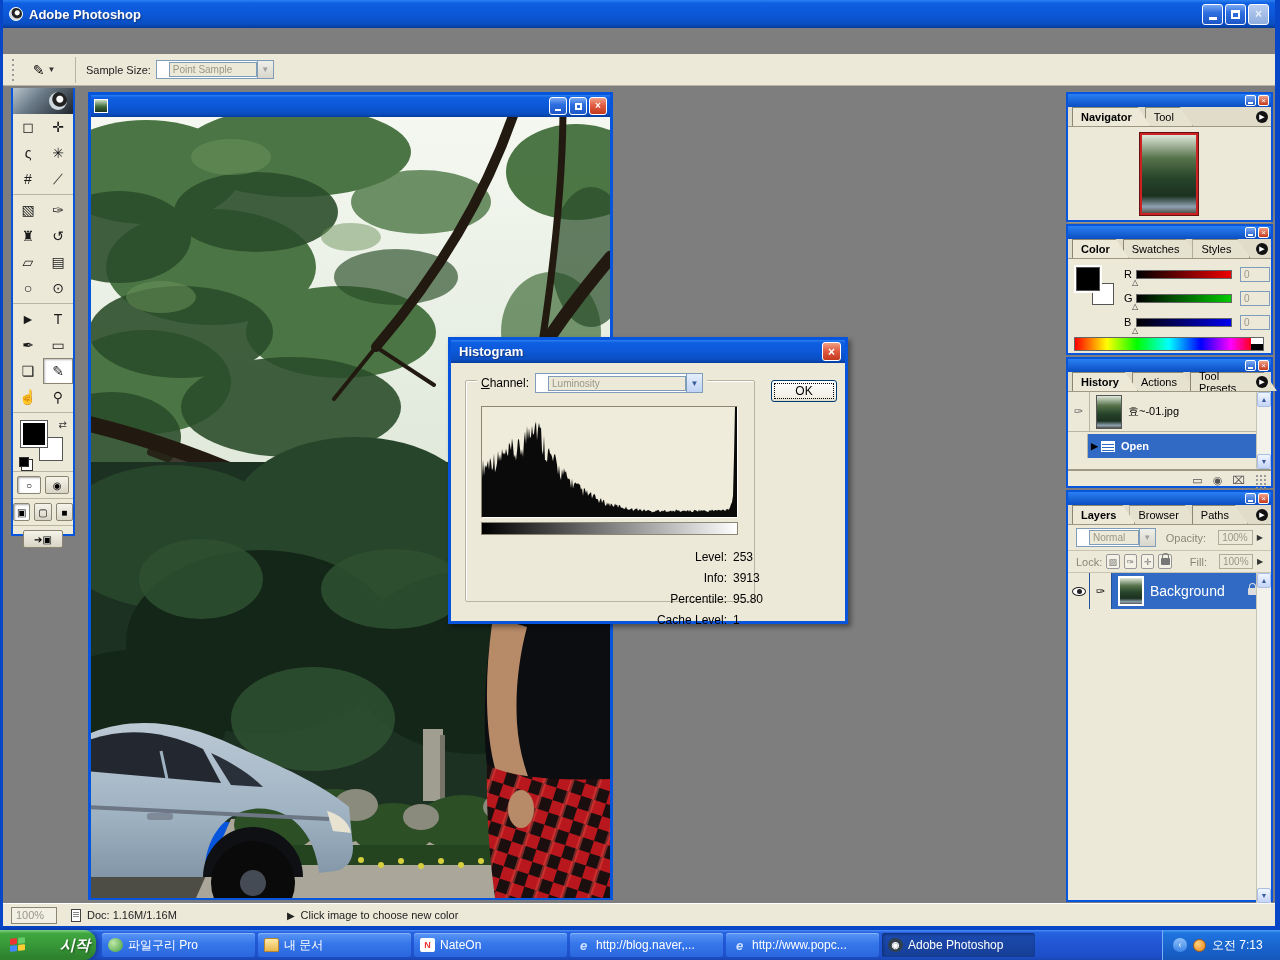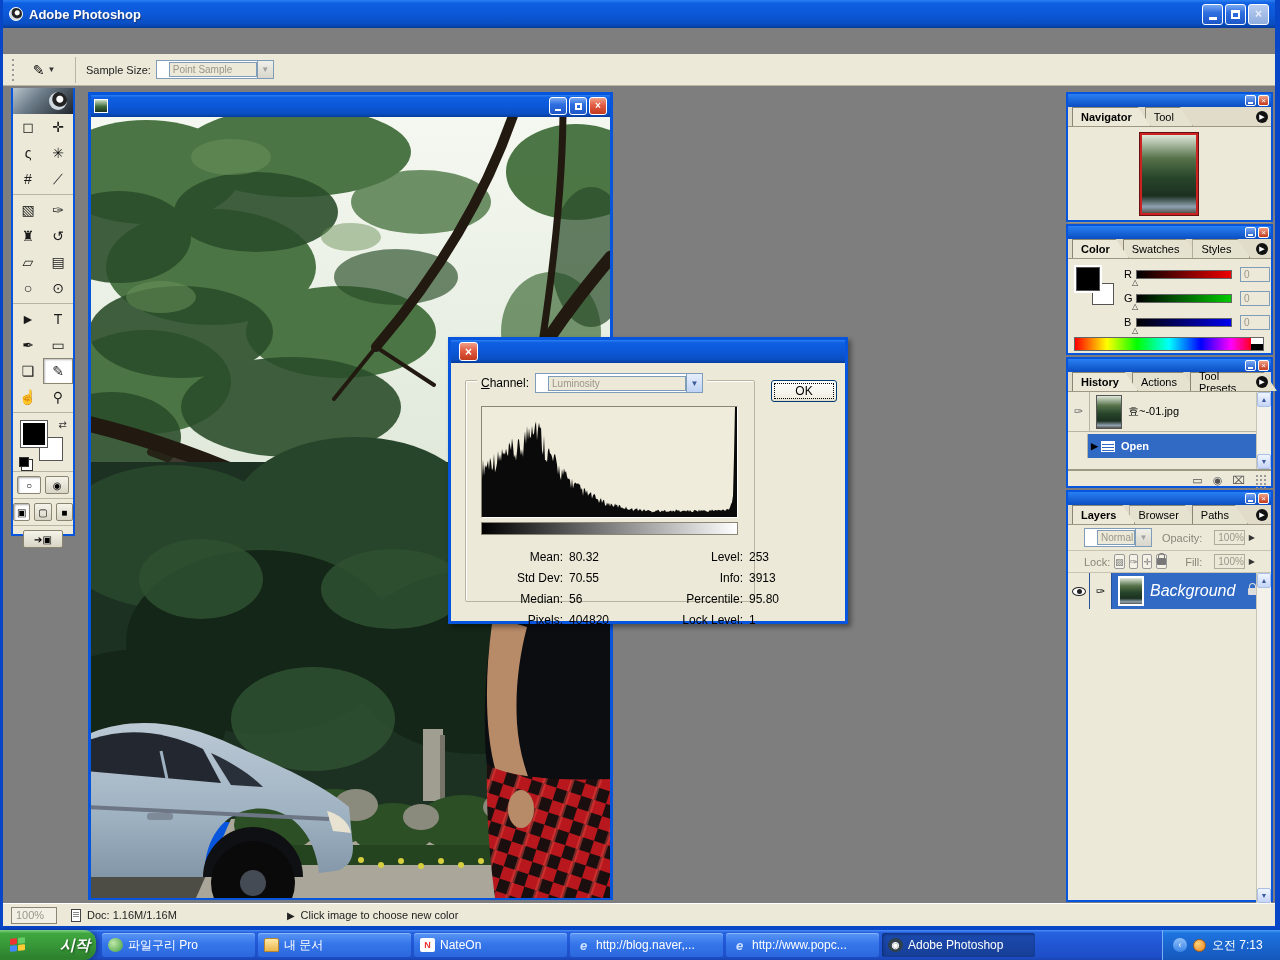--- a/index.html
+++ b/index.html
@@ -99,21 +99,21 @@
   .chrow .chlabel u{text-decoration:underline;}
   #chartwrap{position:absolute;left:30px;top:66px;width:257px;height:112px;border:1px solid #8a8672;
     border-right-color:#fff;border-bottom-color:#fff;background:#f0ecdb;}
   #gradstrip{position:absolute;left:30px;top:182px;width:257px;height:13px;border:1px solid #8a8672;
     background:linear-gradient(90deg,#000 0%,#fff 100%);}
   #okbtn{position:absolute;left:320px;top:40px;width:66px;height:22px;border:1px solid #003c74;border-radius:3px;
     background:linear-gradient(180deg,#fff,#f0eee2 85%,#dcd9c8);box-shadow:inset 0 0 0 1px #9ebcе8, inset 0 0 0 1px #8fb0e0;
     display:flex;align-items:center;justify-content:center;font-size:12px;outline:1px dotted #000;outline-offset:-4px;}
   .stats{position:absolute;top:210px;display:flex;flex-direction:column;gap:7px;font-size:12px;}
   #statsL{left:36px;width:150px;}
-  #statsR{left:200px;width:170px;}
+  #statsR{left:184px;width:170px;}
   .srow{display:flex;}
   .slabel{width:76px;text-align:right;margin-right:6px;}
   #statsR .slabel{width:92px;}
 
   
   .panel{position:absolute;left:1063px;width:207px;background:#ece9d8;border:2px solid #0855dd;}
   .ptitle{height:13px;display:flex;justify-content:flex-end;align-items:center;gap:2px;padding:1px 2px;
     background:linear-gradient(180deg,#2a80f2,#0a4ec2);}
   .pbtn{width:11px;height:11px;border-radius:2px;border:1px solid #fff;display:flex;align-items:center;justify-content:center;
     color:#fff;font-size:8px;line-height:1;background:linear-gradient(180deg,#7aa9f2,#1c57c8);}
@@ -167,30 +167,30 @@
   .harrow{color:#000;font-size:9px;margin:0 3px;}
   .hdoc{width:14px;height:11px;background:repeating-linear-gradient(180deg,#fff 0 2px,#316ac5 2px 3px);border:1px solid #fff;margin-right:6px;}
   .vscroll{position:absolute;right:0;top:0;width:15px;height:100%;background:#f2f1ea;border-left:1px solid #c8c4b2;
     display:flex;flex-direction:column;justify-content:space-between;}
   .sbtn{height:15px;display:flex;align-items:center;justify-content:center;font-size:7px;color:#3a5a9a;
     background:linear-gradient(180deg,#f0f5fe,#c6d5f7);border:1px solid #a9bfe8;border-radius:2px;}
   .pbottom{height:20px;border-top:1px solid #9c9884;display:flex;align-items:center;justify-content:flex-end;gap:10px;padding-right:4px;color:#555;}
   .pbottom span{font-size:11px;}
 
   
-  .lrow{display:flex;align-items:center;padding:3px 16px;gap:4px;border-bottom:1px solid #c8c4b2;color:#8a867a;}
+  .lrow{display:flex;align-items:center;padding:3px 8px;gap:4px;border-bottom:1px solid #c8c4b2;color:#8a867a;}
   .lockbox{width:15px;height:15px;border:1px solid #999;border-radius:2px;display:flex;align-items:center;justify-content:center;
     font-size:9px;color:#777;background:#f4f2e6;}
   #layer-list{position:relative;height:330px;}
   .layerrow{height:36px;display:flex;align-items:center;background:#316ac5;}
   .eyecell,.brushcell{width:22px;height:36px;border-right:1px solid #26529c;display:flex;align-items:center;justify-content:center;background:#ece9d8;}
   .eye{width:14px;height:9px;border:1px solid #222;border-radius:50%;position:relative;background:#fff;}
   .eye:after{content:"";position:absolute;left:4px;top:1px;width:5px;height:5px;border-radius:50%;background:#222;}
   .lthumb{width:26px;height:30px;margin:0 6px;border:2px solid #fff;}
-  .lname{color:#fff;font-style:italic;font-size:16px;flex:1;}
+  .lname{color:#fff;font-size:14px;flex:1;}
   .padlock{width:9px;height:7px;background:#ddd;border-radius:1px;position:relative;margin-right:14px;}
   .padlock:before{content:"";position:absolute;left:1px;top:-5px;width:5px;height:5px;border:1.5px solid #ddd;border-bottom:none;border-radius:4px 4px 0 0;}
   .padlock.dark{background:#777;}
   .padlock.dark:before{border-color:#777;}
 
   
   #taskbar{position:absolute;left:0;top:930px;width:1280px;height:30px;
     background:linear-gradient(180deg,#4f8df8 0%,#2663e0 8%,#2156d4 45%,#1d4fc8 88%,#1a46b4 100%);display:flex;align-items:center;}
   #startbtn{width:96px;height:30px;border-radius:0 12px 12px 0;display:flex;align-items:center;gap:6px;padding-left:10px;
     background:linear-gradient(180deg,#7ed07e 0%,#3fa73f 12%,#389838 50%,#2e822e 90%);box-shadow:2px 0 4px rgba(0,0,0,.3);}
@@ -437,69 +437,52 @@
         <span class="modebtn">■</span>
       </div>
       <div class="tdiv"></div>
       <div class="modes">
         <span class="modebtn" style="width:40px">➔▣</span>
       </div>
     </div>
 
     <div id="histdlg">
       <div id="histtitle">
+        <span class="dtext">Histogram</span>
         <span class="wbtn red" style="width:19px;height:19px;">×</span>
       </div>
       <div class="groupbox"></div>
       <div class="chrow">
         <span class="chlabel"><u>C</u><span id="chlabelrest">hannel:</span></span>
         <span class="combo" style="width:168px;height:20px;">
           <span class="cval">Luminosity</span>
           <span class="cbtn">▼</span>
         </span>
       </div>
       <div id="chartwrap">
         <svg id="histsvg" width="255" height="110" viewBox="0 0 255 110">
             <path id="histpath" fill="#0a0a0a" d="M0,110L0.0,71.3L1.0,52.4L2.0,68.7L3.0,57.8L4.0,60.7L5.0,58.2L6.0,53.6L7.0,62.7L8.0,50.8L9.0,54.6L10.0,63.6L11.0,60.5L12.0,46.4L13.0,65.2L14.0,61.6L15.0,56.3L16.0,44.1L17.0,53.9L18.0,47.6L19.0,54.0L20.0,42.0L21.0,47.5L22.0,45.4L23.0,47.8L24.0,41.4L25.0,46.6L26.0,49.2L27.0,35.6L28.0,38.1L29.0,43.3L30.0,31.2L31.0,38.6L32.0,50.5L33.0,47.4L34.0,53.5L35.0,44.3L36.0,32.3L37.0,32.4L38.0,41.4L39.0,48.3L40.0,42.3L41.0,50.0L42.0,33.8L43.0,24.2L44.0,37.0L45.0,19.0L46.0,32.4L47.0,21.1L48.0,31.2L49.0,29.2L50.0,18.8L51.0,27.7L52.0,26.4L53.0,18.3L54.0,14.5L55.0,33.3L56.0,21.6L57.0,15.7L58.0,21.4L59.0,20.0L60.0,43.2L61.0,47.7L62.0,28.4L63.0,53.2L64.0,53.0L65.0,55.2L66.0,43.3L67.0,41.1L68.0,46.6L69.0,47.0L70.0,49.8L71.0,54.3L72.0,48.3L73.0,46.7L74.0,51.6L75.0,57.5L76.0,67.5L77.0,58.3L78.0,69.3L79.0,72.9L80.0,61.9L81.0,68.3L82.0,61.3L83.0,65.7L84.0,64.0L85.0,69.6L86.0,72.2L87.0,71.2L88.0,73.3L89.0,81.0L90.0,71.6L91.0,81.5L92.0,77.3L93.0,75.6L94.0,76.0L95.0,77.3L96.0,76.0L97.0,77.6L98.0,77.4L99.0,82.8L100.0,81.1L101.0,88.7L102.0,80.7L103.0,82.3L104.0,86.3L105.0,83.3L106.0,88.8L107.0,87.1L108.0,86.3L109.0,84.9L110.0,91.5L111.0,88.6L112.0,86.9L113.0,87.5L114.0,91.7L115.0,92.1L116.0,92.6L117.0,96.1L118.0,93.1L119.0,91.0L120.0,96.0L121.0,93.5L122.0,92.7L123.0,98.1L124.0,99.1L125.0,95.6L126.0,98.0L127.0,95.8L128.0,99.6L129.0,96.5L130.0,97.6L131.0,99.6L132.0,99.6L133.0,96.4L134.0,98.5L135.0,97.6L136.0,100.8L137.0,98.1L138.0,98.3L139.0,101.1L140.0,100.3L141.0,101.4L142.0,101.6L143.0,102.1L144.0,99.5L145.0,102.0L146.0,102.6L147.0,103.1L148.0,102.2L149.0,102.1L150.0,101.1L151.0,103.8L152.0,103.6L153.0,101.7L154.0,102.2L155.0,101.1L156.0,103.9L157.0,102.8L158.0,102.3L159.0,102.7L160.0,104.5L161.0,103.5L162.0,102.3L163.0,103.4L164.0,104.3L165.0,103.5L166.0,103.0L167.0,103.2L168.0,104.1L169.0,103.9L170.0,105.6L171.0,104.8L172.0,104.9L173.0,104.6L174.0,103.6L175.0,103.8L176.0,102.8L177.0,103.6L178.0,105.2L179.0,104.6L180.0,103.5L181.0,104.4L182.0,103.6L183.0,103.0L184.0,104.9L185.0,104.5L186.0,104.7L187.0,104.4L188.0,104.0L189.0,103.5L190.0,104.7L191.0,103.5L192.0,104.2L193.0,104.8L194.0,102.4L195.0,103.1L196.0,104.1L197.0,103.1L198.0,104.9L199.0,104.4L200.0,104.3L201.0,103.5L202.0,104.1L203.0,103.5L204.0,104.6L205.0,103.8L206.0,103.0L207.0,104.8L208.0,102.9L209.0,104.5L210.0,105.0L211.0,104.9L212.0,103.3L213.0,103.1L214.0,103.4L215.0,104.1L216.0,104.7L217.0,102.4L218.0,104.4L219.0,103.0L220.0,103.7L221.0,103.6L222.0,103.3L223.0,103.5L224.0,104.3L225.0,104.5L226.0,105.3L227.0,104.1L228.0,103.0L229.0,103.9L230.0,102.5L231.0,103.6L232.0,104.0L233.0,103.1L234.0,103.0L235.0,103.7L236.0,102.7L237.0,103.2L238.0,103.1L239.0,103.7L240.0,103.0L241.0,102.6L242.0,103.0L243.0,103.9L244.0,103.0L245.0,101.8L246.0,102.4L247.0,102.5L248.0,100.3L249.0,97.2L250.0,95.2L251.0,88.8L252.0,49.0L253.0,0.0L254.0,0.0L255.0,0.0L255,110Z"></path>
           </svg>
       </div>
       <div id="gradstrip"></div>
-      <div class="stats" id="statsL">
-          <div class="srow">
-            <span class="slabel">Mean:</span>
-            <span class="sval">80.32</span>
-          </div>
-          <div class="srow">
-            <span class="slabel">Std Dev:</span>
-            <span class="sval">70.55</span>
-          </div>
-          <div class="srow">
-            <span class="slabel">Median:</span>
-            <span class="sval">56</span>
-          </div>
-          <div class="srow">
-            <span class="slabel">Pixels:</span>
-            <span class="sval">404820</span>
-          </div>
-        </div>
       <div class="stats" id="statsR">
           <div class="srow">
             <span class="slabel">Level:</span>
             <span class="sval">253</span>
           </div>
           <div class="srow">
             <span class="slabel">Info:</span>
             <span class="sval">3913</span>
           </div>
           <div class="srow">
             <span class="slabel">Percentile:</span>
             <span class="sval">95.80</span>
           </div>
           <div class="srow">
-            <span class="slabel">Lock Level:</span>
+            <span class="slabel">Cache Level:</span>
             <span class="sval">1</span>
           </div>
         </div>
       <div id="okbtn">OK</div>
     </div>
 
     <div class="panel" style="top:6px;height:130px;">
       <div class="ptitle">
           <span class="pbtn">
             <span class="minbar"></span>

